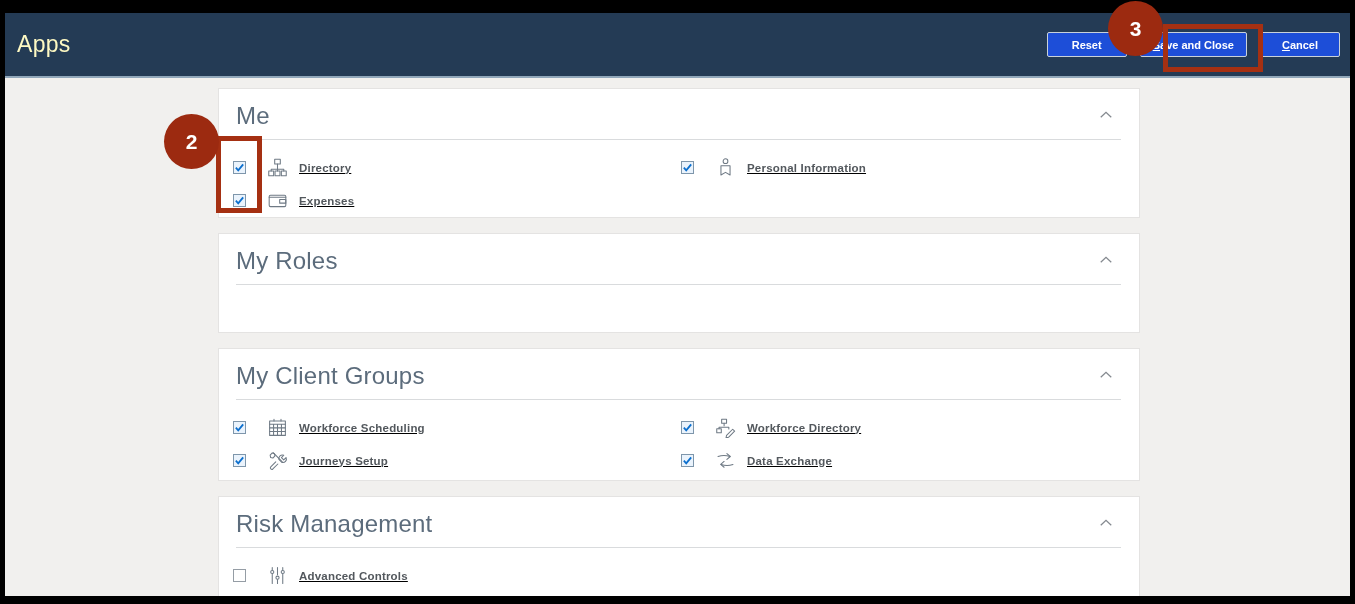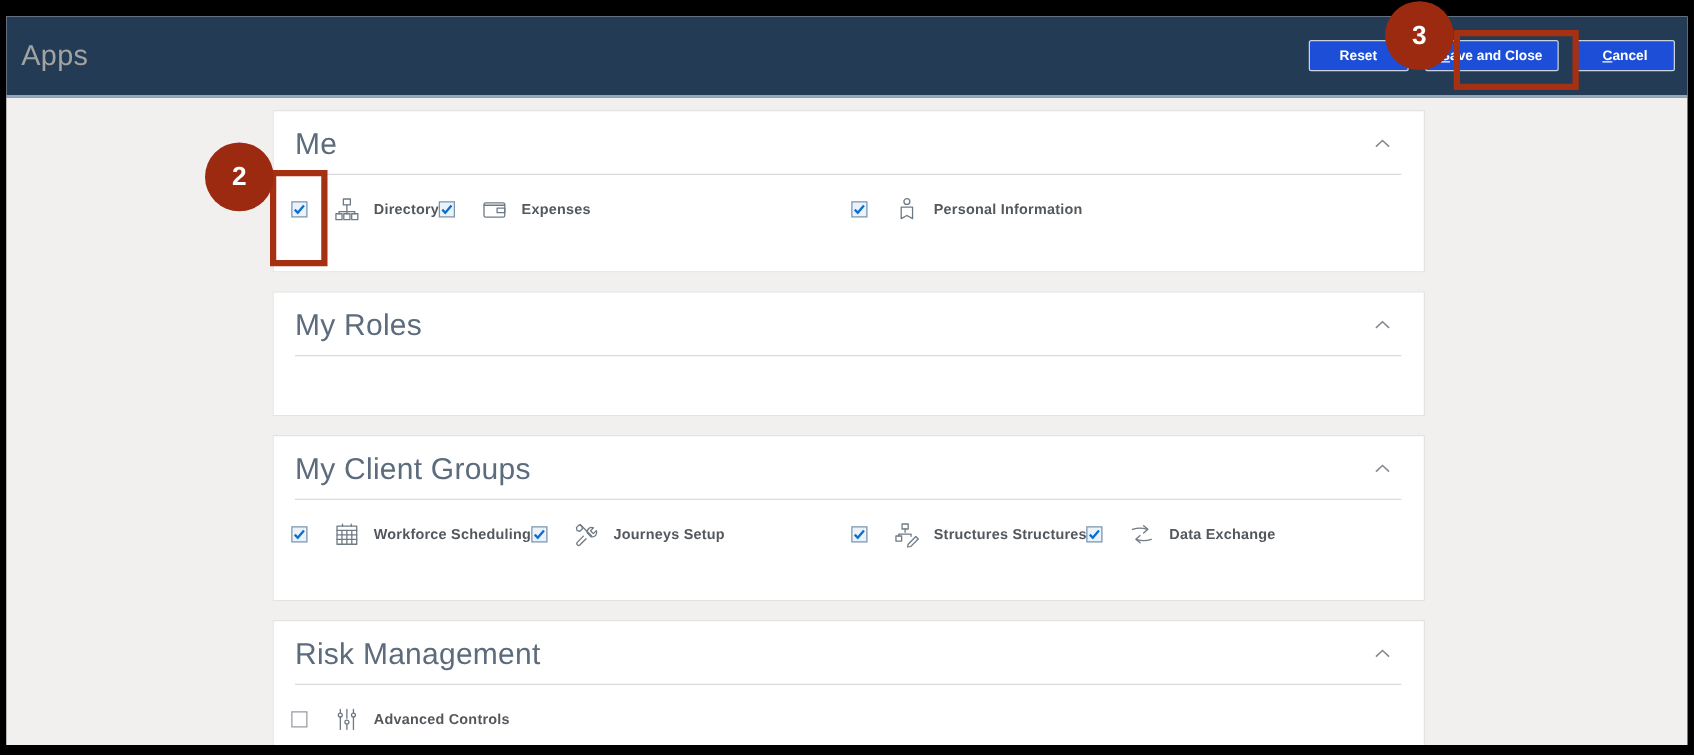--- a/index.html
+++ b/index.html
@@ -6,41 +6,41 @@
   html,body { background:#000; }
   body { font-family:"Liberation Sans", sans-serif; }
   #frame { position:relative; width:1355px; height:604px; background:#000; overflow:hidden; }
   #screen { position:absolute; left:5px; top:13px; width:1345px; height:583px;
             background:#f1f0ee; overflow:hidden; }
 
   
   .topbar { position:absolute; left:0; top:0; width:100%; height:65px;
             background:#243b55; border-bottom:2px solid #91a7ba;
             display:flex; align-items:center; }
-  .app-title { color:#a3a3a3; font-size:23px; font-weight:400; letter-spacing:.3px;
+  .app-title { color:#fef9c3; font-size:23px; font-weight:400; letter-spacing:.3px;
                padding-left:12px; }
   .btn-group { margin-left:auto; display:flex; gap:13px; padding-right:10px; }
   .hbtn { min-width:80px; height:25px; background:#1d4ed8; border:1px solid #c9d2da;
           border-radius:2px; color:#fff; font-size:11px; font-weight:700;
           font-family:"Liberation Sans",sans-serif;
           display:flex; align-items:center; justify-content:center; cursor:pointer;
           padding:0 12px; white-space:nowrap; }
   .hbtn .u { text-decoration:underline; }
 
   
   .content { position:absolute; left:213px; top:75px; width:922px; }
   .card { background:#fff; border:1px solid #e4e3e2; margin-bottom:15px; position:relative; }
   .card-head { padding:13px 18px 0 17px; }
   .card-head h2 { font-size:24px; font-weight:400; color:#5c6c7c; letter-spacing:.2px; }
   .card-rule { border-bottom:1px solid #d9dbdd; margin:9px 18px 0 17px; }
   .chev { position:absolute; right:24px; top:17px; width:18px; height:18px; cursor:pointer; }
   .chev svg { stroke:#84898f; stroke-width:1.7; fill:none; }
 
   .rows { display:flex; padding:11px 0 6px 14px; }
-  .col { display:flex; flex-direction:row; }
+  .col { display:flex; flex-direction:column;text-decoration:underline; }
   .col.left { width:448px; }
   .col.right { flex:1; }
   .app-row { height:33px; display:flex; align-items:center; }
 
   .checkbox { width:13px; height:13px; border:1px solid #959da5; background:#fff;
               display:inline-flex; align-items:center; justify-content:center;
               cursor:pointer; flex:0 0 13px; }
   .checkbox.checked { background:#eaf3fc; border-color:#7e96ab; }
   .checkbox svg { display:none; }
   .checkbox.checked svg { display:block; }
@@ -212,21 +212,21 @@
                   </svg>
               </span>
               <span class="app-icon">
                 <svg viewBox="0 0 24 24" width="21" height="21">
                   <rect x="7.6" y="2.5" width="5.6" height="4.6"></rect>
                   <rect x="2" y="13.5" width="5.2" height="4.6"></rect>
                   <path d="M10.4 7.1v3 M4.6 13.5v-1.7h11.2v1.9"></path>
                   <path d="M13.2 21l7-7 2.2 2.2-7 7-2.8.6z"></path>
                 </svg>
               </span>
-              <span class="app-label">Structures Structures</span>
+              <span class="app-label">Workforce Directory</span>
             </div>
             <div class="app-row">
               <span class="checkbox checked">
                 <svg viewBox="0 0 12 12" width="11" height="11">
                     <path d="M2 6.2l2.6 2.8L10 2.6" stroke="#0c6fce" stroke-width="2" fill="none"></path>
                   </svg>
               </span>
               <span class="app-icon">
                 <svg viewBox="0 0 24 24" width="21" height="21">
                   <path d="M3.5 7.5c4.5-1.6 9-1.6 13.5 0"></path>

